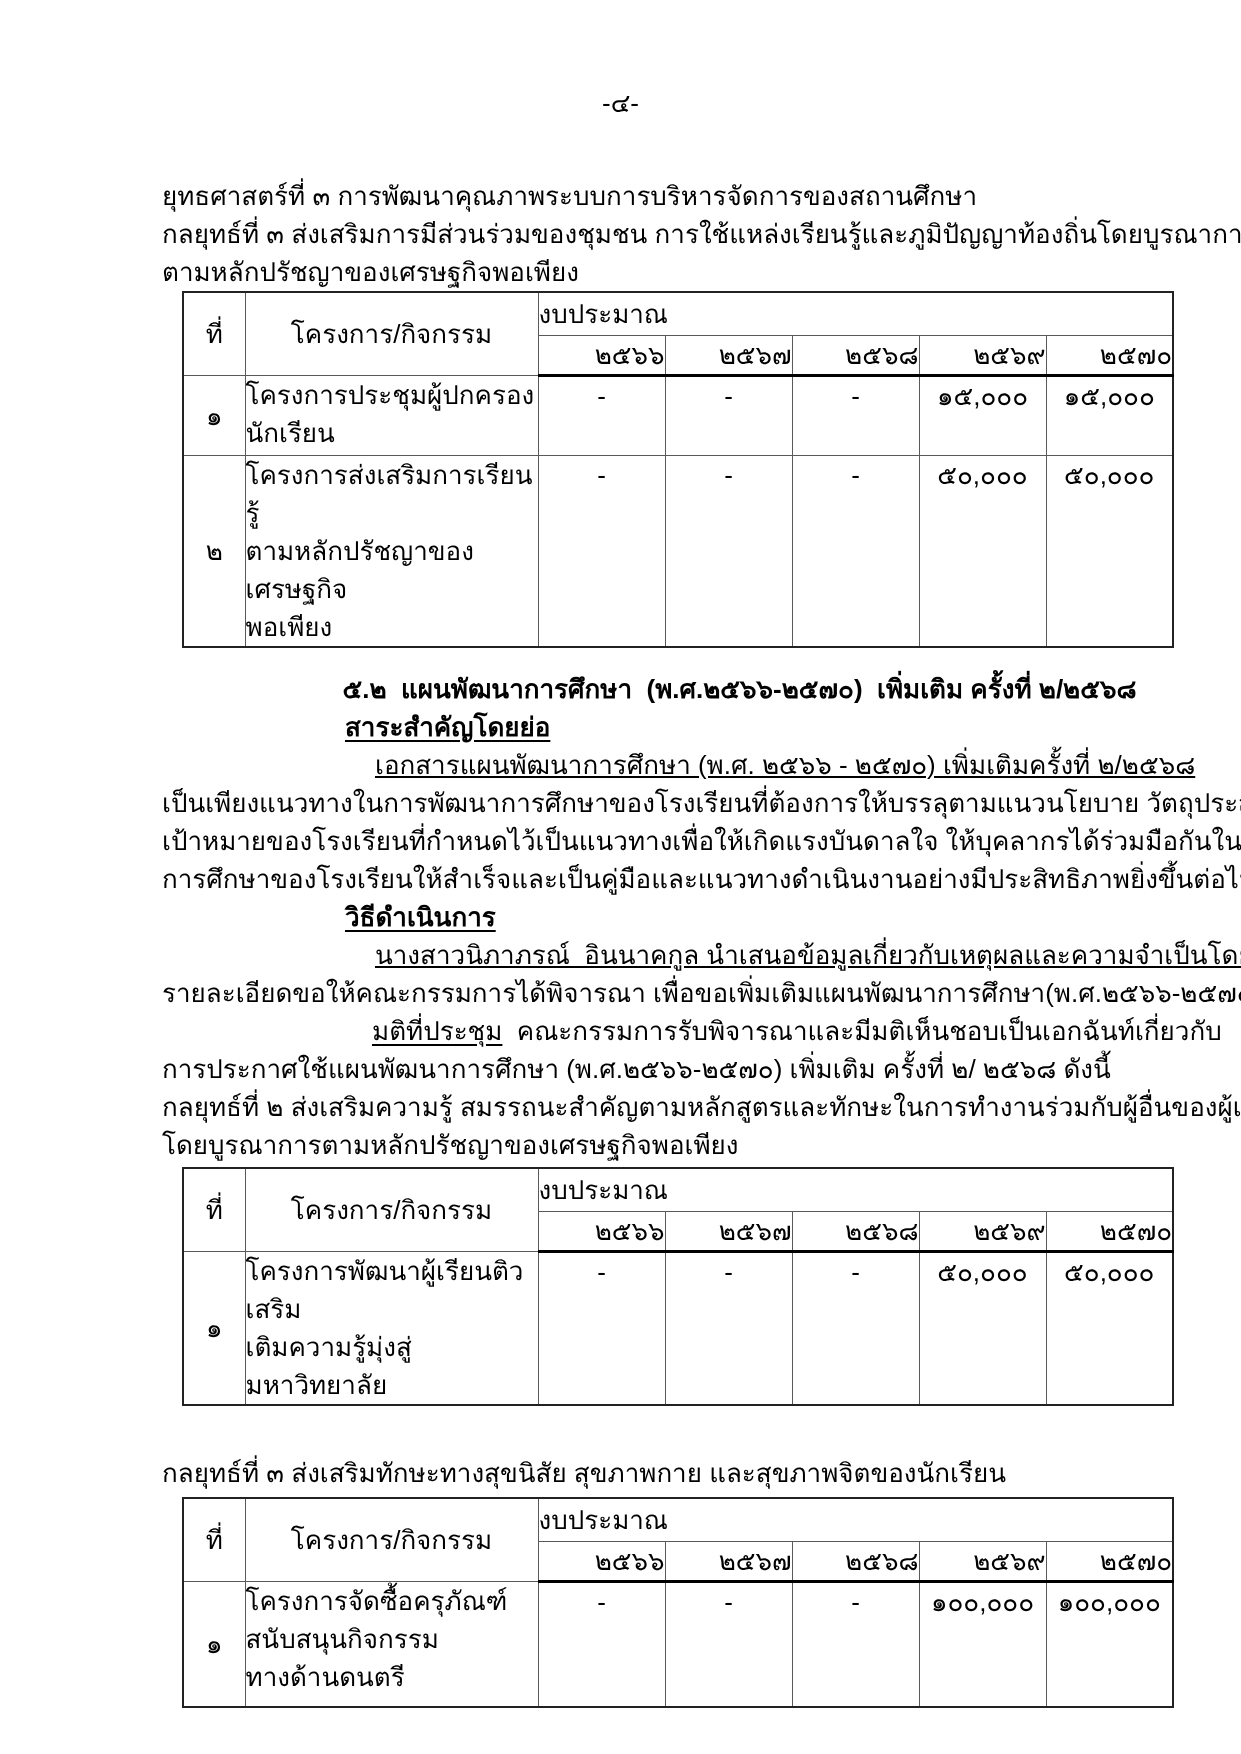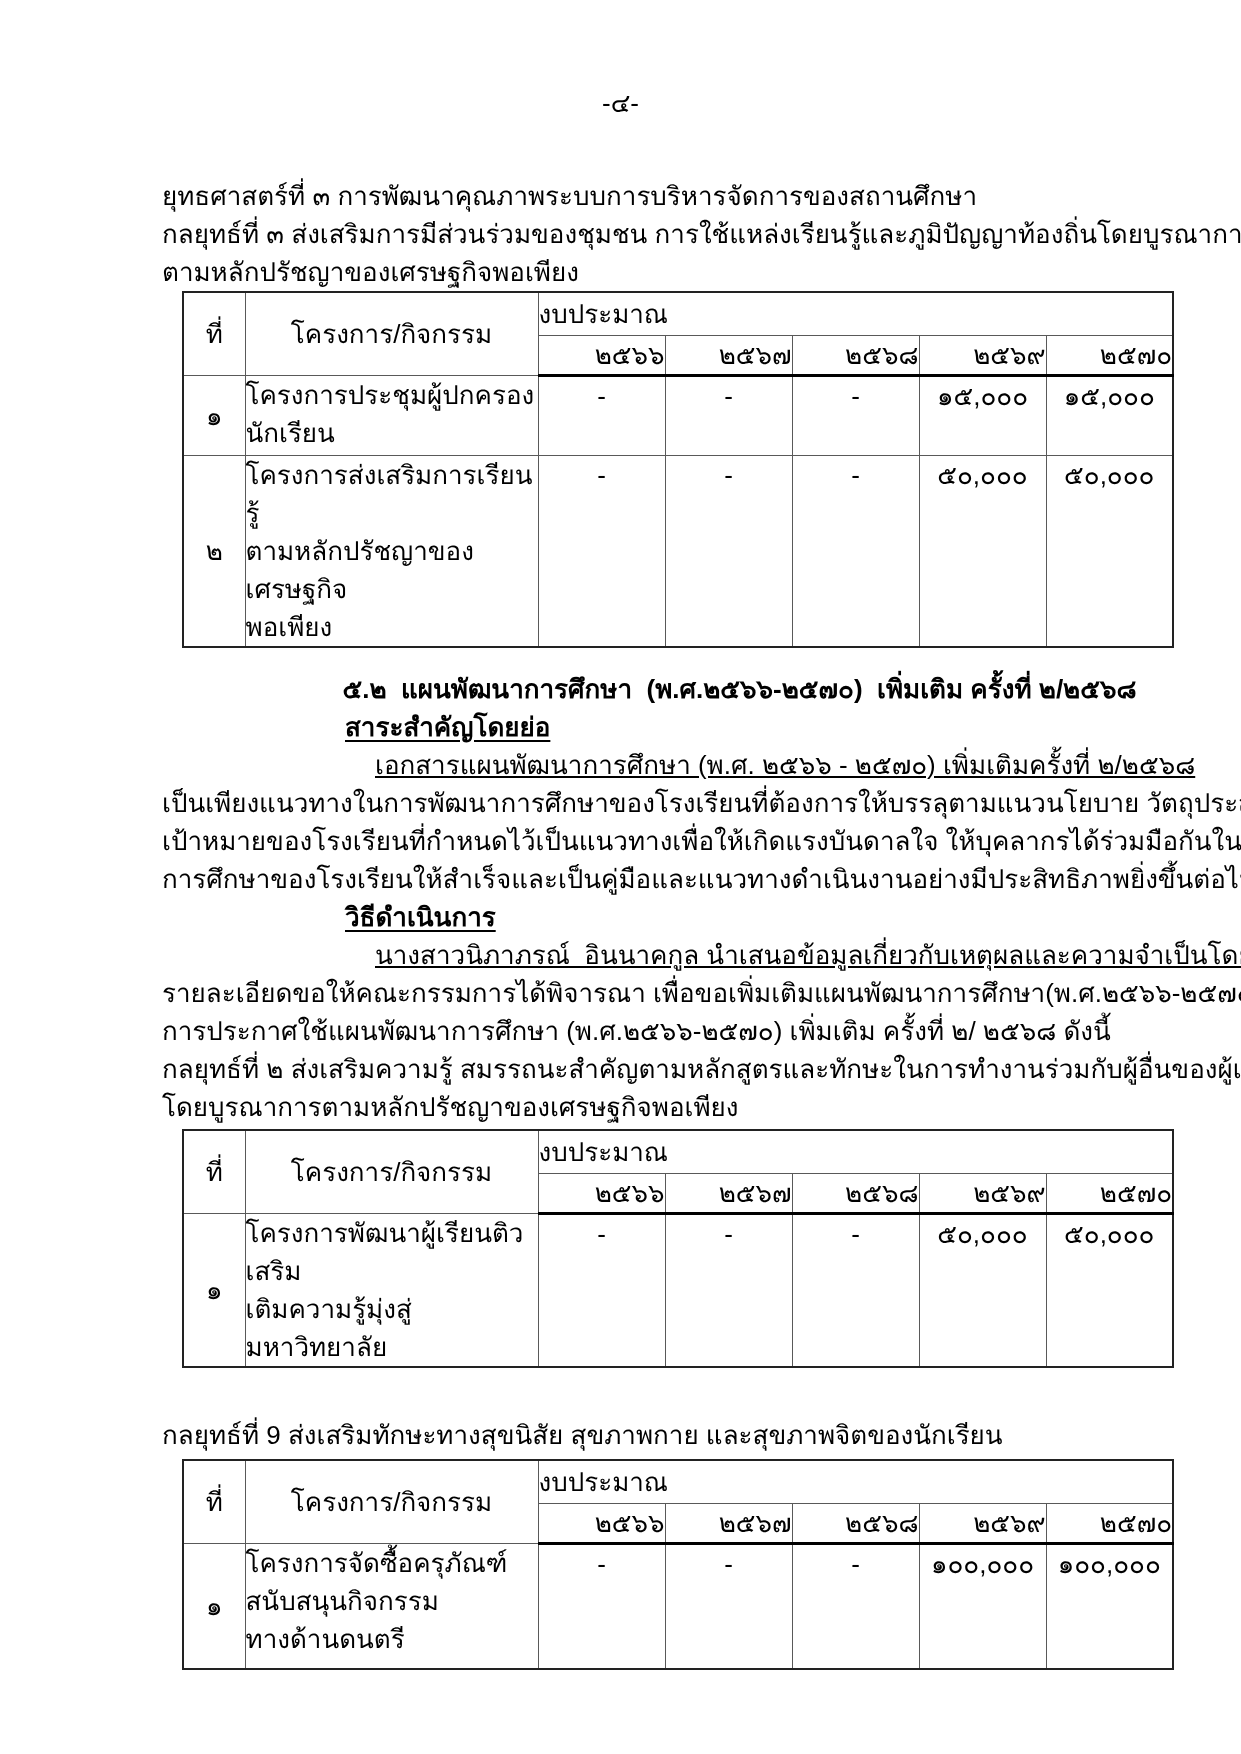--- a/index.html
+++ b/index.html
@@ -164,20 +164,21 @@
 
     <div class="line heading-52">๕.๒  แผนพัฒนาการศึกษา  (พ.ศ.๒๕๖๖-๒๕๗๐)  เพิ่มเติม ครั้งที่ ๒/๒๕๖๘</div>
     <div class="line sub-underline"><span>สาระสำคัญโดยย่อ</span></div>
     <div class="line indent">เอกสารแผนพัฒนาการศึกษา (พ.ศ. ๒๕๖๖ - ๒๕๗๐) เพิ่มเติมครั้งที่ ๒/๒๕๖๘</div>
     <div class="line">เป็นเพียงแนวทางในการพัฒนาการศึกษาของโรงเรียนที่ต้องการให้บรรลุตามแนวนโยบาย วัตถุประสงค์และ</div>
     <div class="line">เป้าหมายของโรงเรียนที่กำหนดไว้เป็นแนวทางเพื่อให้เกิดแรงบันดาลใจ ให้บุคลากรได้ร่วมมือกันในการพัฒนา</div>
     <div class="line">การศึกษาของโรงเรียนให้สำเร็จและเป็นคู่มือและแนวทางดำเนินงานอย่างมีประสิทธิภาพยิ่งขึ้นต่อไป</div>
     <div class="line sub-underline"><span>วิธีดำเนินการ</span></div>
     <div class="line indent">นางสาวนิภาภรณ์  อินนาคกูล นำเสนอข้อมูลเกี่ยวกับเหตุผลและความจำเป็นโดยได้ชี้แจง</div>
     <div class="line">รายละเอียดขอให้คณะกรรมการได้พิจารณา เพื่อขอเพิ่มเติมแผนพัฒนาการศึกษา(พ.ศ.๒๕๖๖-๒๕๗๐)</div>
+    <div class="line indent-resolution"><span class="ul">มติที่ประชุม</span><span>  คณะกรรมการรับพิจารณาและมีมติเห็นชอบเป็นเอกฉันท์เกี่ยวกับ</span></div>
     <div class="line">การประกาศใช้แผนพัฒนาการศึกษา (พ.ศ.๒๕๖๖-๒๕๗๐) เพิ่มเติม ครั้งที่ ๒/ ๒๕๖๘ ดังนี้</div>
     <div class="line">กลยุทธ์ที่ ๒ ส่งเสริมความรู้ สมรรถนะสำคัญตามหลักสูตรและทักษะในการทำงานร่วมกับผู้อื่นของผู้เรียน</div>
     <div class="line">โดยบูรณาการตามหลักปรัชญาของเศรษฐกิจพอเพียง</div>
 
     <table class="budget tbl2">
       <colgroup>
         <col class="c-no">
           <col class="c-proj">
         <col class="c-yr">
           <col class="c-yr">
@@ -204,21 +205,21 @@
 เติมความรู้มุ่งสู่มหาวิทยาลัย</td>
           <td class="cell-value">-</td>
           <td class="cell-value">-</td>
           <td class="cell-value">-</td>
           <td class="cell-value">๕๐,๐๐๐</td>
           <td class="cell-value">๕๐,๐๐๐</td>
         </tr>
       </tbody>
     </table>
 
-    <div class="line tactic3-line">กลยุทธ์ที่ 9 ส่งเสริมทักษะทางสุขนิสัย สุขภาพกาย และสุขภาพจิตของนักเรียน</div>
+    <div class="line tactic3-line">กลยุทธ์ที่ ๓ ส่งเสริมทักษะทางสุขนิสัย สุขภาพกาย และสุขภาพจิตของนักเรียน</div>
 
     <table class="budget tbl3">
       <colgroup>
         <col class="c-no">
           <col class="c-proj">
         <col class="c-yr">
           <col class="c-yr">
           <col class="c-yr">
           <col class="c-yr">
           <col class="c-yr">

